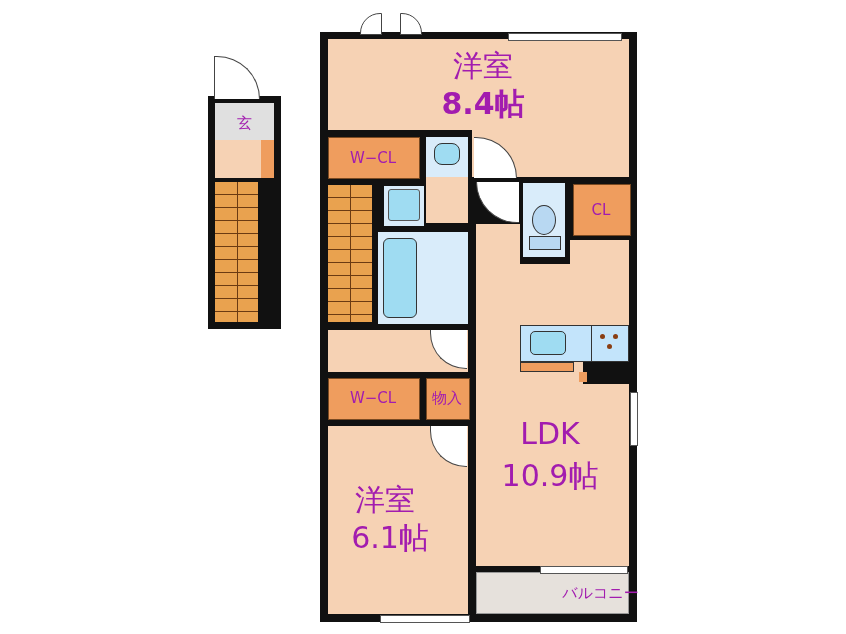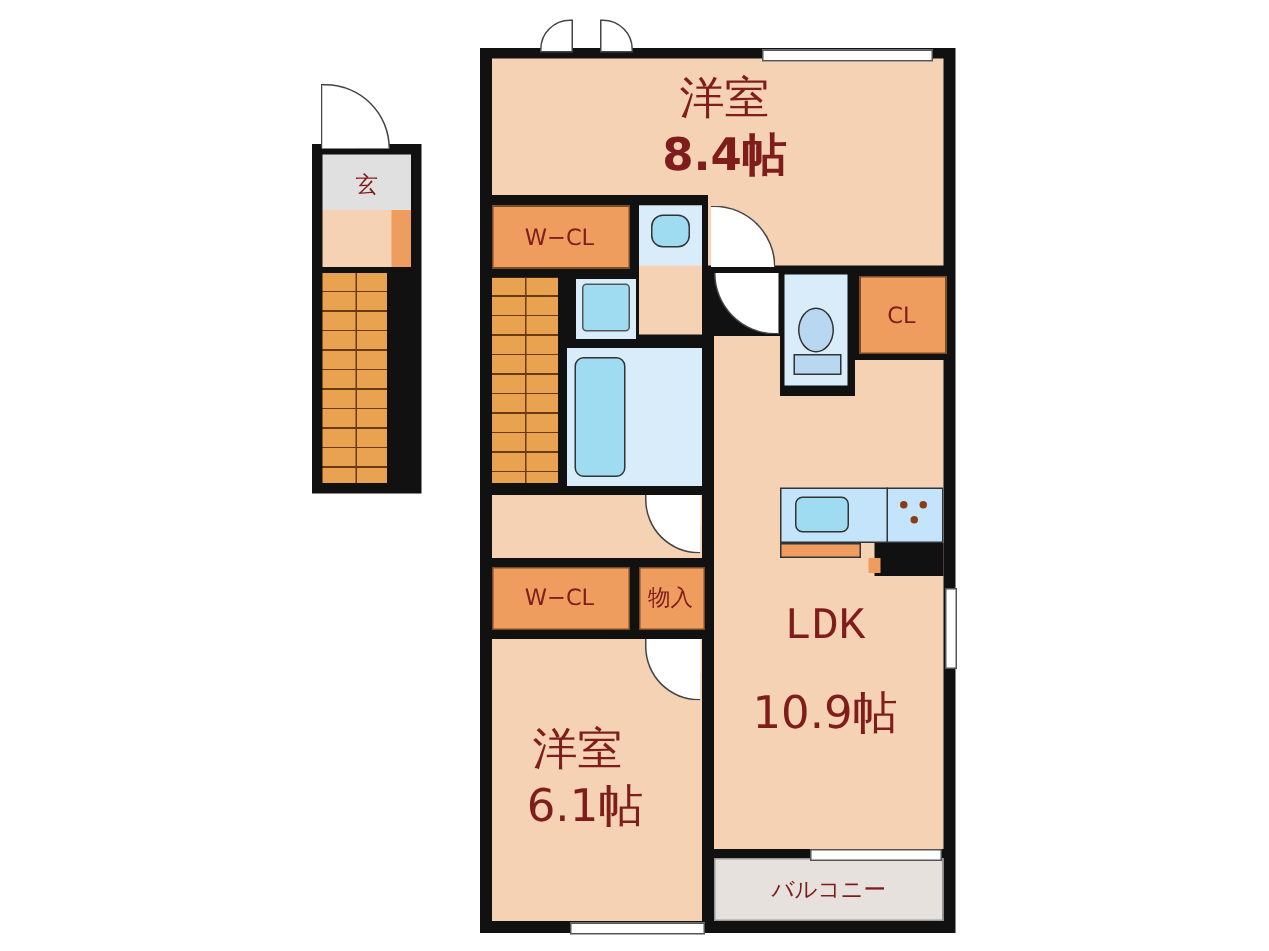--- a/index.html
+++ b/index.html
@@ -3,21 +3,21 @@
 <meta charset="utf-8">
 <style>
   html,body{margin:0;padding:0;background:#ffffff;}
   body{width:846px;height:634px;position:relative;overflow:hidden;font-family:"DejaVu Sans","Liberation Sans",sans-serif;}
   .abs{position:absolute;box-sizing:border-box;}
   .wall{position:absolute;background:#111;}
   .floor{position:absolute;background:#f6d2b4;}
   .closet{position:absolute;background:#ef9d5e;border:1px solid #7a4a22;}
   .wet{position:absolute;background:#d9ecfa;}
   .win{position:absolute;background:#fff;border:1px solid #555;}
-  .lbl{position:absolute;color:#7f1d1d;text-align:center;white-space:nowrap;}
+  .lbl{position:absolute;color:#a21caf;text-align:center;white-space:nowrap;}
   .big{font-size:30px;line-height:36px;}
   .sm{font-size:15px;line-height:18px;}
   .stairs{position:absolute;background:repeating-linear-gradient(to bottom,#e9a24f 0,#e9a24f 12px,#6b3a12 12px,#6b3a12 13px);}
   .stairs::after{content:"";position:absolute;left:50%;top:0;bottom:0;width:1px;background:#6b3a12;}
   .door-arc{position:absolute;border:1.5px solid #444;background:#fff;}
 </style>
 </head>
 <body>
 
 <div class="abs" style="left:208px;top:96px;width:73px;height:233px;">
@@ -71,21 +71,21 @@
 
 <div class="door-arc" style="left:474px;top:137px;width:42px;height:40px;border-radius:0 42px 0 0;border-bottom:none;border-left:none;"></div>
 <div class="door-arc" style="left:476px;top:182px;width:42px;height:40px;border-radius:0 0 0 42px;border-top:none;border-right:none;"></div>
 
 <div class="closet" style="left:573px;top:184px;width:56px;height:50px;"></div>
 <div class="lbl sm" style="left:573px;top:201px;width:56px;">CL</div>
 
 <div class="floor" style="left:476px;top:264px;width:153px;height:302px;"></div>
 <div class="floor" style="left:476px;top:224px;width:44px;height:40px;"></div>
 <div class="floor" style="left:570px;top:240px;width:59px;height:24px;"></div>
-<div class="lbl big" style="left:490px;top:400px;width:120px;font-family:Liberation Mono, monospace;">LDK</div>
+<div class="lbl big" style="left:490px;top:416px;width:120px;">LDK</div>
 <div class="lbl big" style="left:490px;top:458px;width:120px;">10.9帖</div>
 
 <div class="abs" style="left:520px;top:325px;width:109px;height:37px;background:#c3e4fb;border:1px solid #333;"></div>
 <div class="abs" style="left:530px;top:331px;width:36px;height:24px;background:#9fdcf2;border:1.5px solid #333;border-radius:5px;"></div>
 <div class="abs" style="left:591px;top:325px;width:1px;height:37px;background:#333;"></div>
 <div class="abs" style="left:600px;top:334px;width:5px;height:5px;background:#8a3d12;border-radius:50%;"></div>
 <div class="abs" style="left:613px;top:334px;width:5px;height:5px;background:#8a3d12;border-radius:50%;"></div>
 <div class="abs" style="left:607px;top:344px;width:5px;height:5px;background:#8a3d12;border-radius:50%;"></div>
 <div class="abs" style="left:520px;top:362px;width:54px;height:10px;background:#ef9d5e;border:1px solid #333;"></div>
 <div class="wall" style="left:583px;top:362px;width:46px;height:22px;"></div>
@@ -97,16 +97,16 @@
 <div class="lbl sm" style="left:328px;top:389px;width:90px;">W−CL</div>
 <div class="closet" style="left:426px;top:378px;width:42px;height:40px;"></div>
 <div class="lbl sm" style="left:426px;top:389px;width:42px;">物入</div>
 
 <div class="floor" style="left:328px;top:426px;width:140px;height:188px;"></div>
 <div class="door-arc" style="left:430px;top:426px;width:36px;height:40px;border-radius:0 0 0 36px;border-top:none;border-right:none;"></div>
 <div class="lbl big" style="left:340px;top:482px;width:90px;">洋室</div>
 <div class="lbl big" style="left:340px;top:520px;width:100px;">6.1帖</div>
 
 <div class="abs" style="left:476px;top:572px;width:153px;height:42px;background:#e6e1dc;border:1px solid #999;"></div>
-<div class="lbl sm" style="left:476px;top:584px;width:153px;">バルコニー</div>
+<div class="lbl sm" style="left:476px;top:584px;width:153px;padding-left:48px;">バルコニー</div>
 
 <div class="win" style="left:380px;top:615px;width:88px;height:6px;"></div>
 <div class="win" style="left:540px;top:566px;width:86px;height:6px;"></div>
 
 </body></html>

